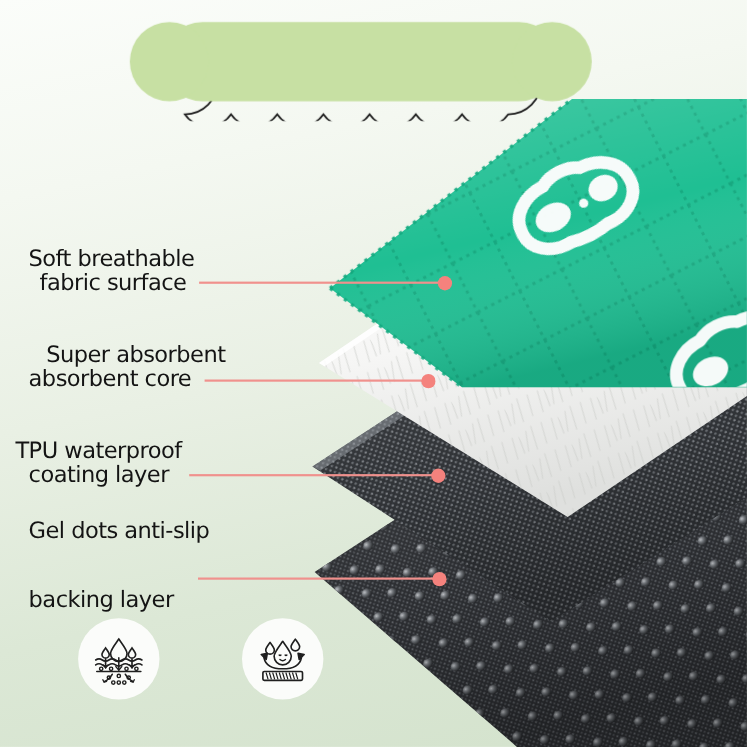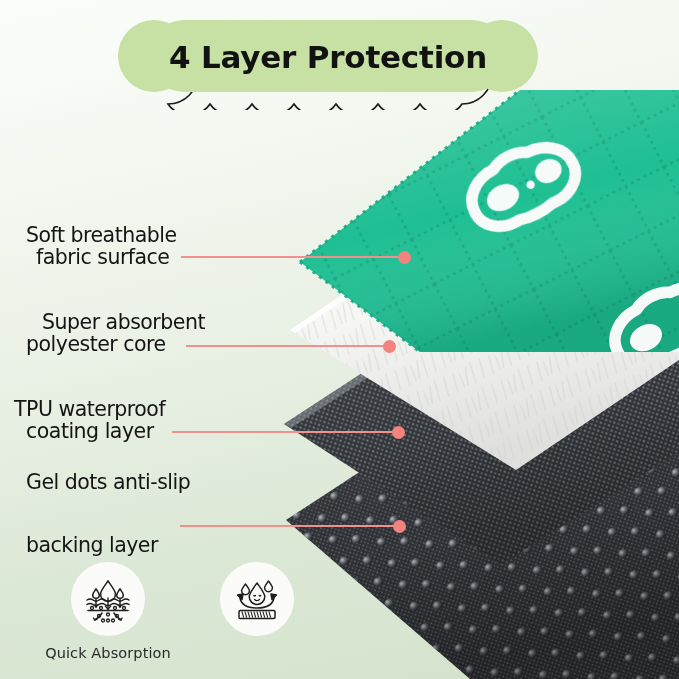--- a/index.html
+++ b/index.html
@@ -190,33 +190,32 @@
 
       <path d="M44,14 a30,30 0 0 1 0,60 q0,0 0,0
                a24,20 0 0 0 42,0 a24,20 0 0 0 42,0 a24,20 0 0 0 42,0
                a24,20 0 0 0 42,0 a24,20 0 0 0 42,0 a24,20 0 0 0 42,0
                a24,20 0 0 0 42,0 a30,30 0 0 0 0,-60 z" fill="none" stroke="#1a1a1a" stroke-width="1.6" transform="translate(6,12)"></path>
 
       <rect x="30" y="2" width="360" height="72" rx="36" fill="#c7e0a3"></rect>
       <circle cx="36" cy="38" r="36" fill="#c7e0a3"></circle>
       <circle cx="384" cy="38" r="36" fill="#c7e0a3"></circle>
     </svg>
-    <div id="banner-title">4 Layer Protection</div>
   </div>
 
   <div class="callout">
     <div class="callout-text" style="left:26px; top:224px;">Soft breathable</div>
     <div class="callout-text" style="left:36px; top:246px;">fabric surface</div>
     <div class="callout-line" style="left:181px; top:256px; width:223px;"></div>
     <div class="callout-dot" style="left:398px; top:251px;"></div>
   </div>
 
   <div class="callout">
     <div class="callout-text" style="left:42px; top:311px;">Super absorbent</div>
-    <div class="callout-text" style="left:26px; top:333px;">polyester core</div>
+    <div class="callout-text" style="left:26px; top:333px;">absorbent core</div>
     <div class="callout-line" style="left:186px; top:345px; width:203px;"></div>
     <div class="callout-dot" style="left:383px; top:340px;"></div>
   </div>
 
   <div class="callout">
     <div class="callout-text" style="left:14px; top:398px;">TPU waterproof</div>
     <div class="callout-text" style="left:26px; top:420px;text-align:right;">coating layer</div>
     <div class="callout-line" style="left:172px; top:431px; width:226px;"></div>
     <div class="callout-dot" style="left:392px; top:426px;"></div>
   </div>
@@ -256,21 +255,20 @@
             <circle cx="42" cy="35" r="1.5"></circle>
           <circle cx="17" cy="43" r="1.5"></circle>
             <circle cx="26" cy="41.5" r="1.5"></circle>
           <circle cx="35" cy="43" r="1.5"></circle>
           <circle cx="21" cy="47.5" r="1.5"></circle>
             <circle cx="31" cy="47.5" r="1.5"></circle>
           <circle cx="26" cy="47.5" r="1.5"></circle>
         </g>
       </svg>
     </div>
-    <div class="badge-label">Quick Absorption</div>
   </div>
 
   <div class="badge" style="left:182px; top:562px;">
     <div class="badge-circle">
       <svg width="52" height="52" viewBox="0 0 52 52">
         <g stroke="#1f1f1f" stroke-width="1.5" fill="none" stroke-linejoin="round" stroke-linecap="round">
           <path d="M26,10 c-5.2,7.2 -7.8,10.4 -7.8,13.6 a7.8,7.8 0 0 0 15.6,0 c0,-3.2 -2.6,-6.4 -7.8,-13.6 z"></path>
           <path d="M14.5,11 c-2.6,3.7 -3.9,5.2 -3.9,6.8 a3.9,3.9 0 0 0 7.8,0 c0,-1.6 -1.3,-3.1 -3.9,-6.8 z"></path>
           <path d="M37.5,8 c-2.6,3.7 -3.9,5.2 -3.9,6.8 a3.9,3.9 0 0 0 7.8,0 c0,-1.6 -1.3,-3.1 -3.9,-6.8 z"></path>
           <path d="M22.8,22.5 a1,1 0 0 0 1.6,0" stroke-width="1.3"></path>

